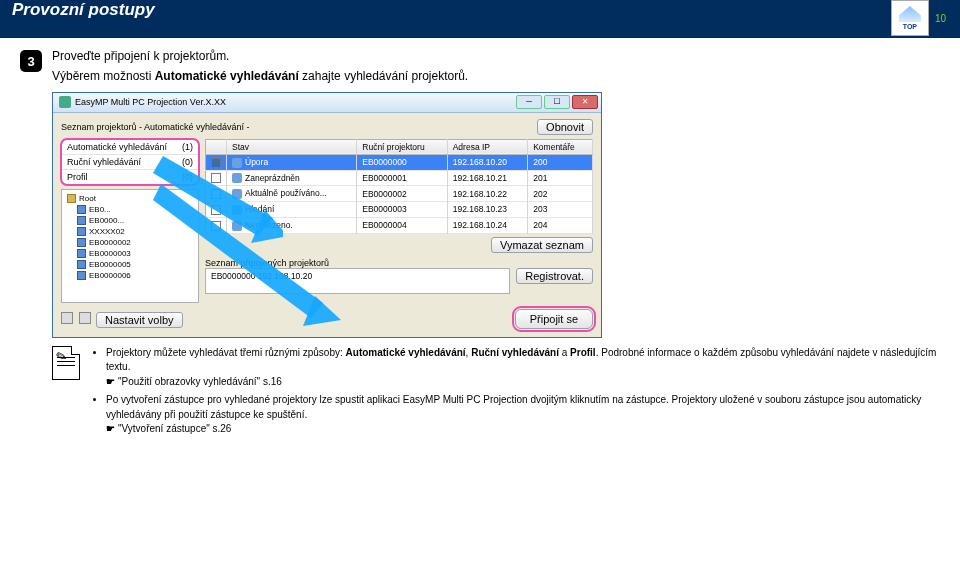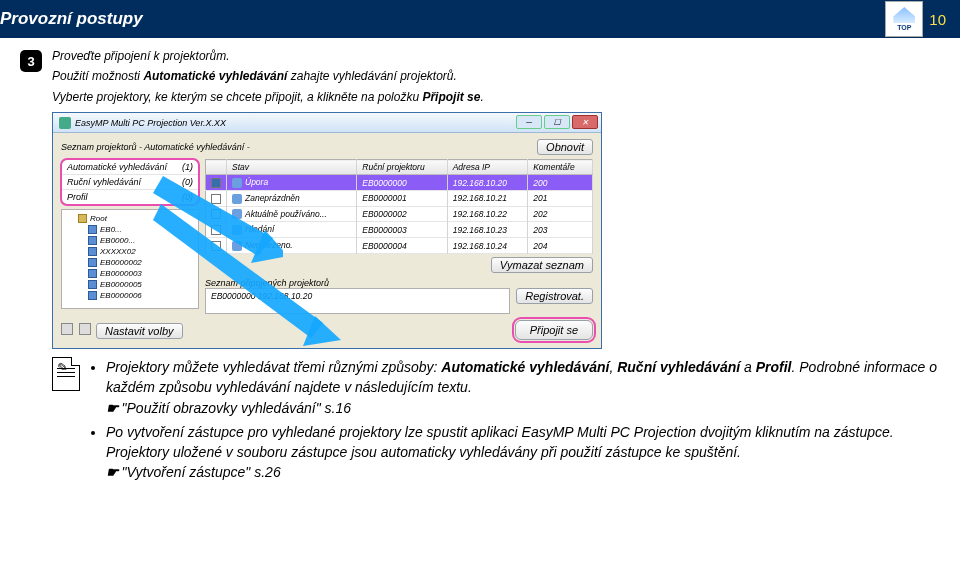--- a/index.html
+++ b/index.html
@@ -10,23 +10,23 @@
     height: 571px;
     overflow: hidden;
     font-size: 11px;
     color: #000;
   }
   .header {
     background: #002d5d;
     color: #fff;
     height: 38px;
     display: flex;
-    align-items: center;
+    align-items: flex-start;
     justify-content: space-between;
-    padding: 0 10px 0 0;
+    padding: 0 10px 0 12px;
     position: relative;
   }
   .header-title {
     font-size: 17px;
     font-weight: bold;
     font-style: italic;
   }
   .header-right {
     display: flex;
     align-items: center;
@@ -48,22 +48,22 @@
   .logo-house {
     width: 22px;
     height: 16px;
     background: linear-gradient(#8abfff, #d8ecff);
     border-radius: 3px 3px 0 0;
     position: relative;
     clip-path: polygon(50% 0, 100% 60%, 100% 100%, 0 100%, 0 60%);
     margin-bottom: 1px;
   }
   .page-no {
-    color: #fde047;
-    font-size: 15px;
+    color: #84cc16;
+    font-size: 10px;
     margin-right: 4px;
   }
 
   .content {
     padding: 10px 16px 0 20px;
     display: flex;
     gap: 10px;
   }
   .step-badge {
     background: #000;
@@ -72,21 +72,21 @@
     height: 22px;
     border-radius: 5px;
     display: flex;
     align-items: center;
     justify-content: center;
     font-weight: bold;
     font-size: 13px;
     flex-shrink: 0;
     margin-top: 2px;
   }
-  .step-body { flex: 1; font-style: italic; }
+  .step-body { flex: 1; }
   .step-body p { font-size: 12px; line-height: 1.45; margin-bottom: 3px; }
   .ref { font-family: inherit; }
   .ref-icon { font-weight: bold; margin-right: 3px; color:#000; }
 
   
   .window {
     width: 550px;
     margin: 6px 0 8px 0;
     border: 1px solid #3a6ea9;
     background: #ece9d8;
@@ -114,32 +114,32 @@
   .list-caption { font-size: 9px; margin-bottom: 3px; }
   .toprow { display:flex; justify-content:space-between; align-items:flex-end; margin-bottom:4px;gap:28px;}
   .btn { background: linear-gradient(#fdfdfd,#e4e4e4); border:1px solid #9aa0a7; border-radius:3px; padding:1px 8px; font-size:11px; }
 
   .main-cols { display:flex; gap:6px;}
   .left-col { width:138px; }
   .search-box { border:1px solid #b0b0b0; background:#fff; }
   .search-row { display:flex; align-items:center; justify-content:space-between; padding:2px 5px; font-size:9px; border-bottom:1px solid #e4e4e4;}
   .search-row:last-child{border-bottom:none;}
   .hl-pink { outline:2px solid #e84fb0; outline-offset:-1px; border-radius:6px;}
-  .tree { border:1px solid #b0b0b0; background:#fff; margin-top:4px; padding:3px 16px; height:100px; overflow:hidden;}
+  .tree { border:1px solid #b0b0b0; background:#fff; margin-top:4px; padding:3px 5px; height:114px; overflow:hidden;}
   .tree-item { font-size:8px; padding:1px 0 1px 10px; display:flex; align-items:center; gap:3px; white-space:nowrap;}
   .tree-icon { width:9px;height:9px;background:#5a8fd6;border:1px solid #2e5a98; }
   .tree-root { padding-left:0; }
   .tree-root .tree-icon{background:#d6b85a;border-color:#a08020;}
 
   .right-col { flex:1; }
   .table { border:1px solid #b0b0b0; background:#fff; width:100%; border-collapse:collapse;}
   .table th, .table td { border-right:1px solid #d4d4d4; padding:2px 5px; font-size:8.5px; text-align:left; font-weight:normal;}
   .table th { background:linear-gradient(#fafafa,#e6e6e6); border-bottom:1px solid #bcbcbc;}
   .table tbody tr { border-bottom:1px solid #e5e5e5;}
-  .table tbody tr.sel { background:#8b5cf6; color:#fff;}
+  .table tbody tr.sel { background:#3b82f6; color:#fff;}
   .chk { width:10px;height:10px;border:1px solid #777;background:#fff;display:inline-block;vertical-align:middle;}
   .status-ico { width:10px;height:10px;display:inline-block;background:#6aa0e0;border-radius:2px;margin-right:3px;vertical-align:middle;}
   .below-table{display:flex;justify-content:flex-end;margin-top:3px;}
   .sec-caption{font-size:9px;margin-top:5px;}
   .joined { border:1px solid #b0b0b0; background:#fff; padding:2px 5px; font-size:8.5px; height:26px; display:flex; align-items:flex-start;}
   .bottom-row{display:flex;justify-content:space-between;align-items:center;margin-top:6px;}
   .tool-ico{width:12px;height:12px;border:1px solid #888;background:#ddd;display:inline-block;margin-right:3px;}
   .big-btn { padding:3px 14px; }
   .hl-pink-btn { outline:2px solid #e84fb0; outline-offset:1px; border-radius:6px;}
 
@@ -170,42 +170,41 @@
     border-bottom: 1.5px solid #000;
     background: #fff;
   }
   .note-icon-lines {
     position:absolute; left:4px; top:10px; right:4px;
   }
   .note-icon-lines div{height:1px;background:#000;margin-bottom:3px;}
   .note-icon-pen{position:absolute;left:3px;top:2px;font-size:13px;transform:rotate(-15deg);}
   .note-body { flex:1; }
   .note-body ul { list-style: disc; padding-left: 16px; }
-  .note-body li { font-size: 14px; line-height:1.45; margin-bottom:4px;}
+  .note-body li { font-size: 10px; line-height:1.45; margin-bottom:4px;}
 </style>
 </head>
 <body>
 
 <div class="header">
   <div class="header-title">Provozní postupy</div>
   <div class="header-right">
     <div class="logo-box">
       <div class="logo-house"></div>
       <span>TOP</span>
     </div>
     <div class="page-no">10</div>
   </div>
 </div>
 
 <div class="content">
   <div class="step-badge">3</div>
   <div class="step-body">
     <p>Proveďte připojení k projektorům.</p>
-    <p><span>Použití možnosti </span><b>Automatické vyhledávání</b><span> zahajte vyhledávání projektorů.</span></p>
-    <p><span>Vyberte projektory, ke kterým se chcete připojit, a klikněte na položku </span><b>Připojit se</b><span>.</span></p>
+    <p><span>Výběrem možnosti </span><b>Automatické vyhledávání</b><span> zahajte vyhledávání projektorů.</span></p>
 
     <div class="window">
       <div class="win-title">
         <span class="wicon"></span>
         <span>EasyMP Multi PC Projection Ver.X.XX</span>
         <div class="win-btns">
           <span class="win-btn">─</span>
           <span class="win-btn">☐</span>
           <span class="win-btn close">✕</span>
         </div>

